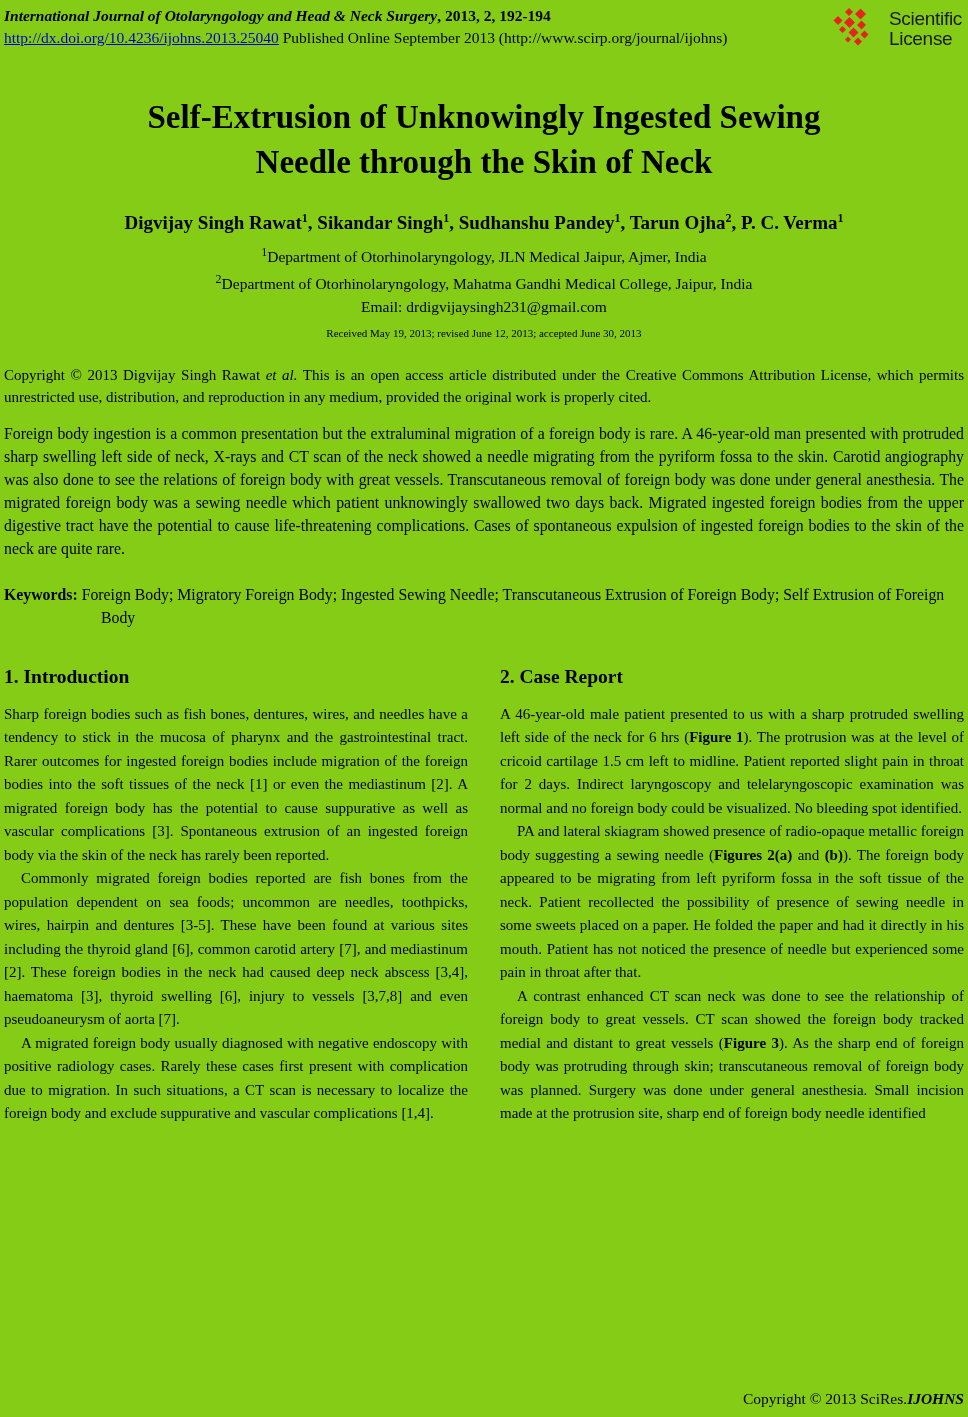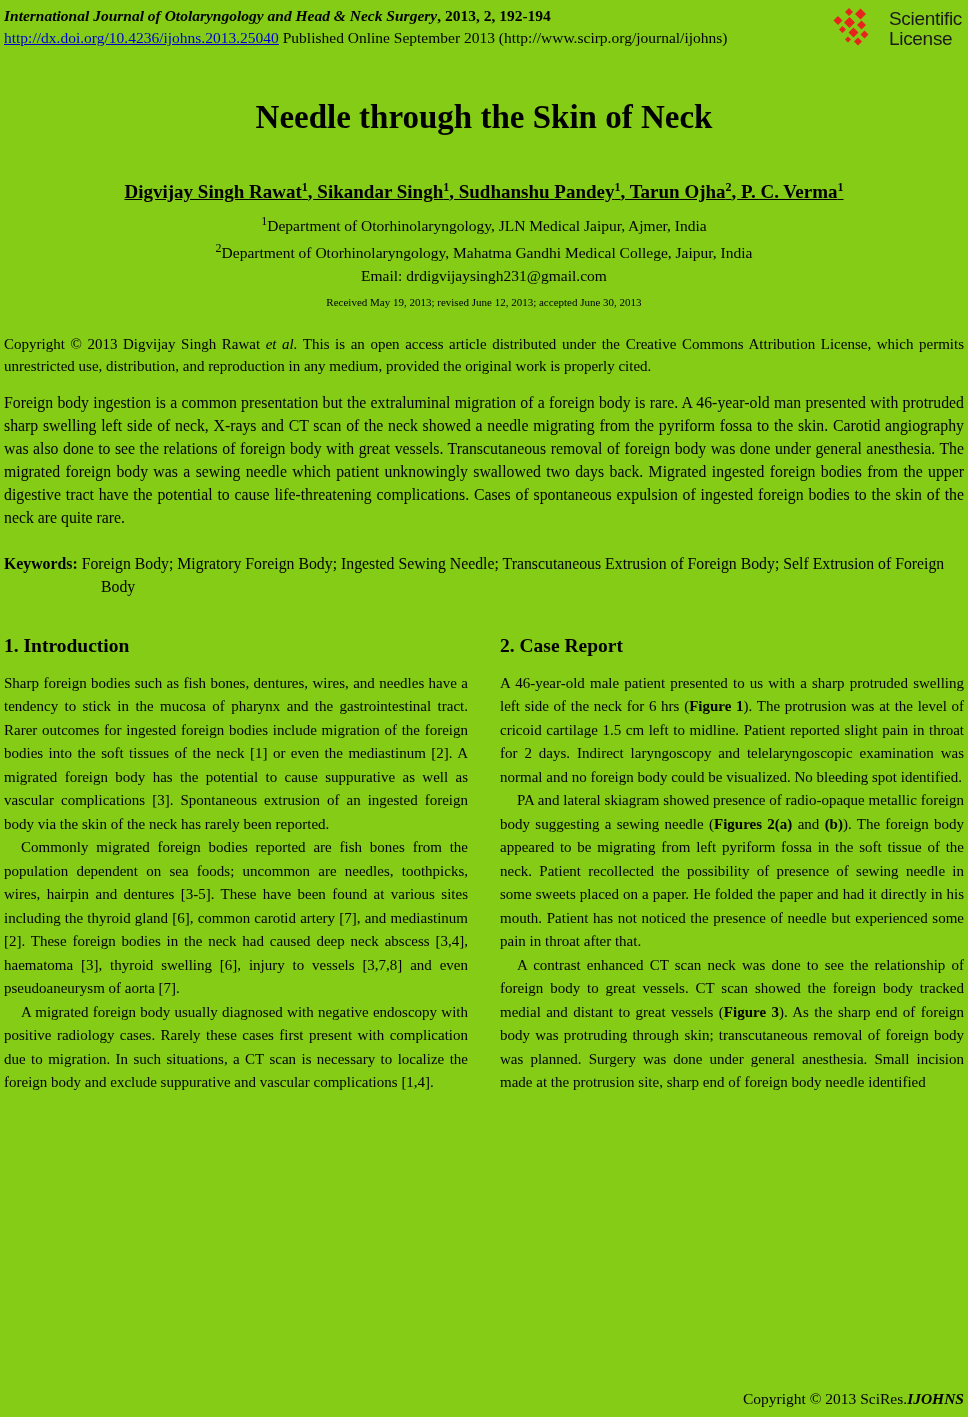--- a/index.html
+++ b/index.html
@@ -23,21 +23,21 @@
   .logo { display:flex; align-items:flex-end; gap:17px; padding-right:2px; }
   .logo svg { display:block; margin-top:2px; }
   .logo-text { font-family:"Liberation Sans", sans-serif; font-size:19px; line-height:20px; color:#1a1a1a; letter-spacing:-0.3px; }
   
   .article-title {
     margin-top:46px;
     text-align:center;
     font-size:33px; font-weight:bold;
     line-height:45px;
   }
-  .authors { margin-top:40px; text-align:center; font-size:19px; font-weight:bold;text-decoration:underline; }
+  .authors { margin-top:26px; text-align:center; font-size:19px; font-weight:bold; }
   .authors sup, .affil sup { font-size:12px; }
   .affil-block { margin-top:7px; text-align:center; font-size:15.5px; line-height:22px; }
   .received { margin-top:9px; text-align:center; font-size:11px; }
   .copyright-notice {
     margin-top:25px;
     font-size:15px; line-height:22px;
     text-align:justify;
   }
   
   .abstract-heading { margin-top:35px; font-size:21px; font-weight:bold; }
@@ -94,20 +94,21 @@
         </svg>
       </span>
       <div class="logo-text">
         <div>Scientific</div>
         <div>License</div>
       </div>
     </div>
   </div>
 
   <h1 class="article-title">
+    <div>Self-Extrusion of Unknowingly Ingested Sewing</div>
     <div>Needle through the Skin of Neck</div>
   </h1>
 
   <div class="authors"><span>Digvijay Singh Rawat</span><sup>1</sup><span>, Sikandar Singh</span><sup>1</sup><span>, Sudhanshu Pandey</span><sup>1</sup><span>, Tarun Ojha</span><sup>2</sup><span>, P. C. Verma</span><sup>1</sup></div>
 
   <div class="affil-block">
     <div class="affil"><sup>1</sup><span>Department of Otorhinolaryngology, JLN Medical Jaipur, Ajmer, India</span></div>
     <div class="affil"><sup>2</sup><span>Department of Otorhinolaryngology, Mahatma Gandhi Medical College, Jaipur, India</span></div>
     <div>Email: drdigvijaysingh231@gmail.com</div>
   </div>

